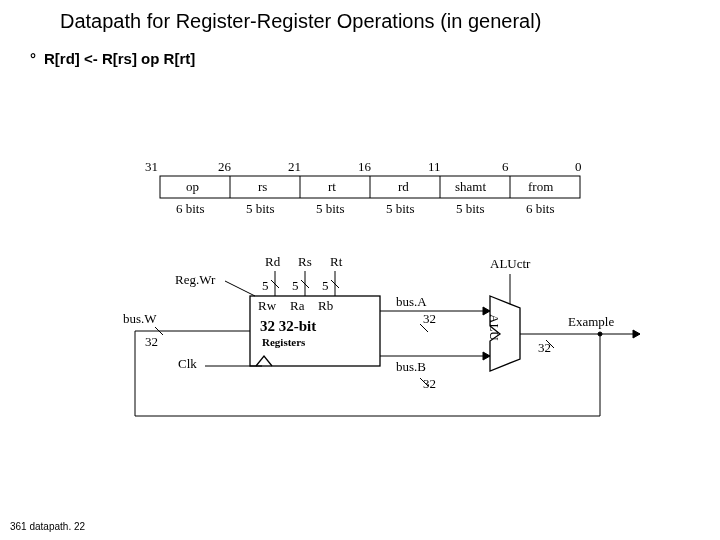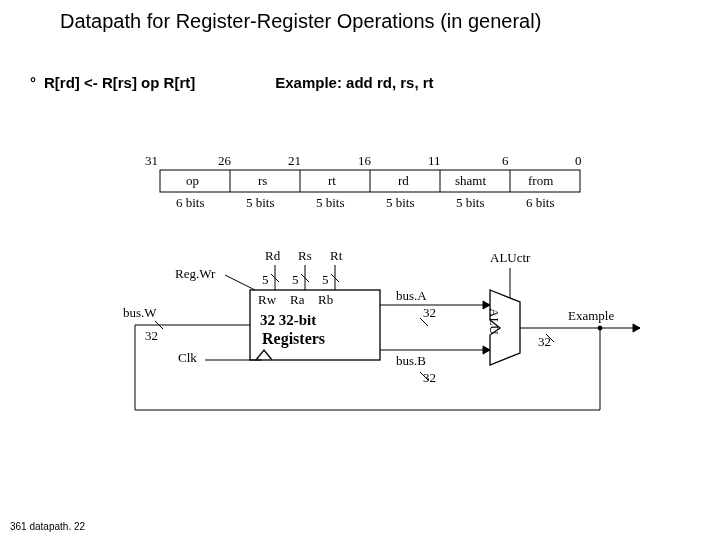--- a/index.html
+++ b/index.html
@@ -23,52 +23,50 @@
     font-weight: normal;
   }
   .bullets {
     position: absolute;
     top: 48px;
     left: 30px;
     right: 20px;
     font-size: 15px;
     font-weight: bold;
     line-height: 1.45;
-    margin-top: 24px;
   }
   .row1 { display: flex; gap: 80px; }
   .sub { margin-left: 34px; }
   .deg { display:inline-block; width:14px; }
   .dot { display:inline-block; width:14px; }
   .footer {
     position: absolute;
     bottom: 8px;
     left: 10px;
     font-size: 10px;
   }
   .diagram {
     position: absolute;
-    top: 150px;
+    top: 156px;
     left: 0;
     width: 720px;
     height: 350px;
   }
   .abs { position: absolute; }
   .small { font-size: 13px; }
   .serif { font-family: "Times New Roman", serif; }
 </style>
 </head>
 <body>
 
 <div class="title">Datapath for Register-Register Operations (in general)</div>
 
 <div class="bullets">
   <div class="row1">
     <span><span class="deg">°</span><span>R[rd] &lt;- R[rs] op R[rt]</span></span>
-    <span>Example: add    rd, rs, rt</span>
   </div>
 </div>
 
 <div class="diagram">
   <svg width="720" height="350" style="position:absolute;top:0;left:0">
 
     <g stroke="#000" stroke-width="1" fill="none">
       <rect x="160" y="20" width="420" height="22"></rect>
       <line x1="230" y1="20" x2="230" y2="42"></line>
       <line x1="300" y1="20" x2="300" y2="42"></line>
@@ -157,21 +155,21 @@
   <div class="abs small serif" style="left:330px;top:98px">Rt</div>
   <div class="abs small serif" style="left:262px;top:122px">5</div>
   <div class="abs small serif" style="left:292px;top:122px">5</div>
   <div class="abs small serif" style="left:322px;top:122px">5</div>
   <div class="abs small serif" style="left:175px;top:116px">Reg.Wr</div>
 
   <div class="abs small serif" style="left:258px;top:142px">Rw</div>
   <div class="abs small serif" style="left:290px;top:142px">Ra</div>
   <div class="abs small serif" style="left:318px;top:142px">Rb</div>
   <div class="abs serif" style="left:260px;top:162px;font-size:15px;font-weight:bold">32 32-bit</div>
-  <div class="abs serif" style="left:262px;top:180px;font-size:16px;font-weight:bold">Registers</div>
+  <div class="abs serif" style="left:262px;top:180px;font-size:11px;font-weight:bold">Registers</div>
 
   <div class="abs small serif" style="left:123px;top:155px">bus.W</div>
   <div class="abs small serif" style="left:145px;top:178px">32</div>
   <div class="abs small serif" style="left:178px;top:200px">Clk</div>
 
   <div class="abs small serif" style="left:396px;top:138px">bus.A</div>
   <div class="abs small serif" style="left:423px;top:155px">32</div>
   <div class="abs small serif" style="left:396px;top:203px">bus.B</div>
   <div class="abs small serif" style="left:423px;top:220px">32</div>
 

